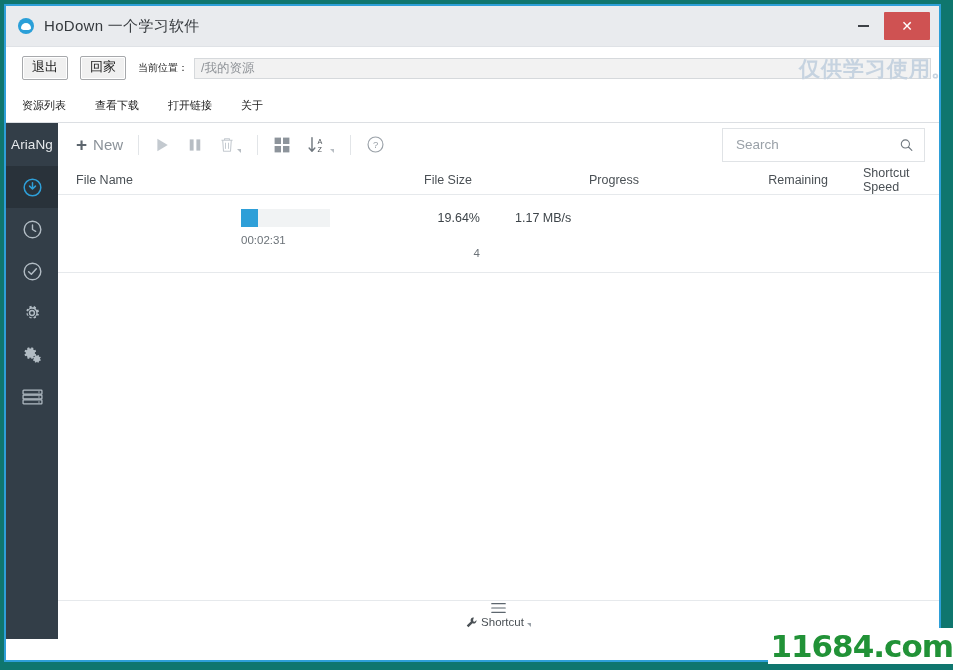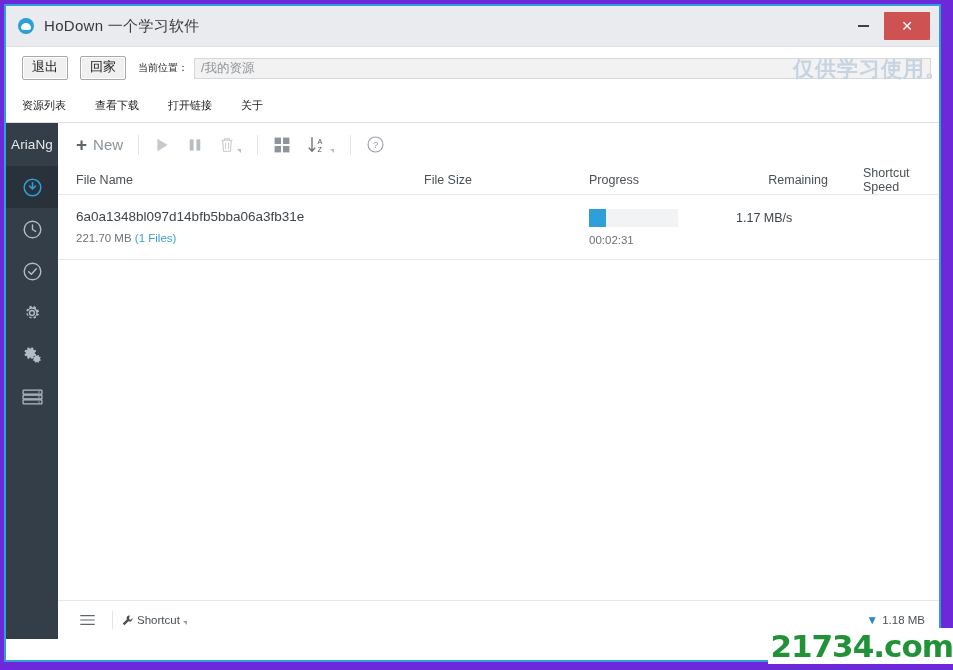--- a/index.html
+++ b/index.html
@@ -9,21 +9,21 @@
     width: 953px;
     height: 670px;
     overflow: hidden;
     font-family: "Liberation Sans", sans-serif;
   }
 
   #root {
     position: relative;
     width: 953px;
     height: 670px;
-    background: #6d28d9;
+    background: #0f766e;
   }
 
   
   .window {
     position: absolute;
     left: 4px;
     top: 4px;
     width: 937px;
     height: 658px;
     border: 2px solid #2e9fd8;
@@ -338,20 +338,21 @@
   .table-body-fill { flex: 1 1 auto; background: #ffffff; }
 
   
   .ag-status {
     height: 38px;
     border-top: 1px solid #e6e9ec;
     display: flex;
     align-items: center;
     padding: 0 14px 0 14px;
     background: #ffffff;
+    flex-direction: column;
   }
   .st-ham {
     color: #5d666e;
     font-size: 15px;
     padding: 0 8px;
     line-height: 1;
   }
   .st-sep {
     width: 1px; height: 18px;
     background: #e2e5e8;
@@ -370,21 +371,21 @@
     align-items: center;
     color: #4a5055;
     font-size: 11.5px;
     white-space: nowrap;
   }
   .dl-arrow { color: #2e86c9; margin-right: 4px; font-size: 12px; }
 
   
   .wm-top {
     position: absolute;
-    right: 6px;
+    right: 0;
     top: 55px;
     font-size: 21px;
     font-weight: 700;
     color: #c6d3e0;
     letter-spacing: 1px;
     white-space: nowrap;
     font-family: "DejaVu Sans", sans-serif;
     z-index: 40;
   }
   .wm-bottom {
@@ -549,48 +550,52 @@
 
           <div class="tb-sep"></div>
 
           <div class="tb-icon">
             <svg width="17" height="17" viewBox="0 0 18 18">
               <circle cx="9" cy="9" r="7.9" fill="none" stroke="#9aa1a8" stroke-width="1.2"></circle>
               <text x="9" y="12.6" text-anchor="middle" font-family="Liberation Sans, sans-serif" font-size="10" fill="#9aa1a8">?</text>
             </svg>
           </div>
 
+          <div class="search-wrap">
+            <input type="text" placeholder="Search" style="">
+            <svg width="14" height="14" viewBox="0 0 16 16">
+              <circle cx="6.7" cy="6.7" r="5.1" fill="none" stroke="#6f777e" stroke-width="1.3"></circle>
+              <path d="M10.5 10.5 L14.8 14.8" stroke="#6f777e" stroke-width="1.4" stroke-linecap="round"></path>
+            </svg>
+          </div>
         </div>
 
         <div class="table-head">
           <div class="col-name">File Name</div>
           <div class="col-size">File Size</div>
           <div class="col-prog">Progress</div>
           <div class="col-remain">Remaining</div>
           <div class="col-speed">Shortcut Speed</div>
         </div>
 
         <div class="table-row">
-          <div class="col-name">
-            <div class="fname">6a0a1348bl097d14bfb5bba06a3fb31e</div>
-            <div class="fmeta">
-              <span>221.70 MB</span>
-              <span class="files">(1 Files)</span>
-            </div>
-          </div>
 
           <div class="col-size"></div>
 
           <div class="col-prog">
             <div class="pbar-outer">
               <div class="pbar-inner" id="pbar" style="width: 19.64%; background: rgb(46, 159, 216);"></div>
             </div>
             <div class="ptime">00:02:31</div>
           </div>
 
+          <div class="col-remain">
+            <div class="pct">19.64%</div>
+            <div class="remain-num">4</div>
+          </div>
 
           <div class="col-speed">
             <div class="speed">1.17 MB/s</div>
           </div>
         </div>
 
         <div class="table-body-fill"></div>
 
         <div class="ag-status">
           <div class="st-ham">
@@ -611,15 +616,15 @@
             <span class="dl-arrow">▼</span>
             <span>1.18 MB</span>
           </div>
         </div>
 
       </div>
     </div>
   </div>
 
   <div class="wm-top">仅供学习使用。</div>
-  <div class="wm-bottom">21734.com</div>
+  <div class="wm-bottom">11684.com</div>
 
 </div>
 
 </body></html>

